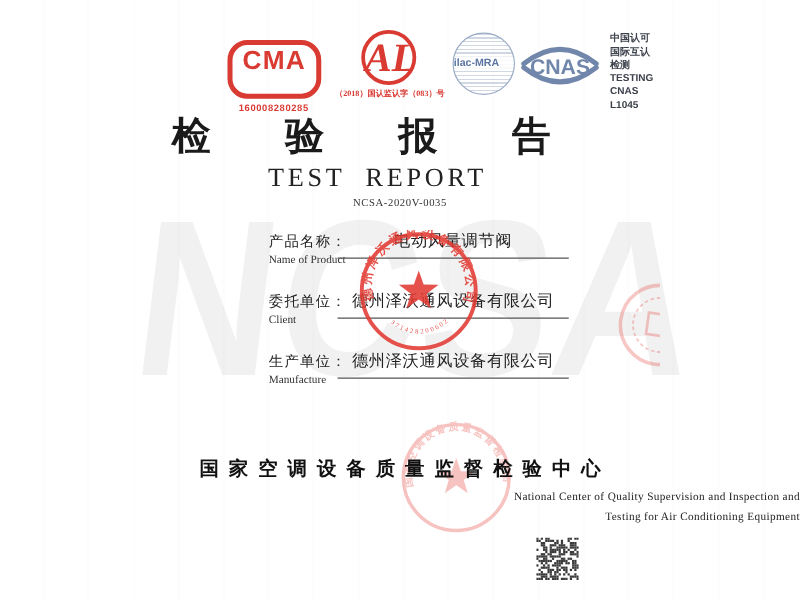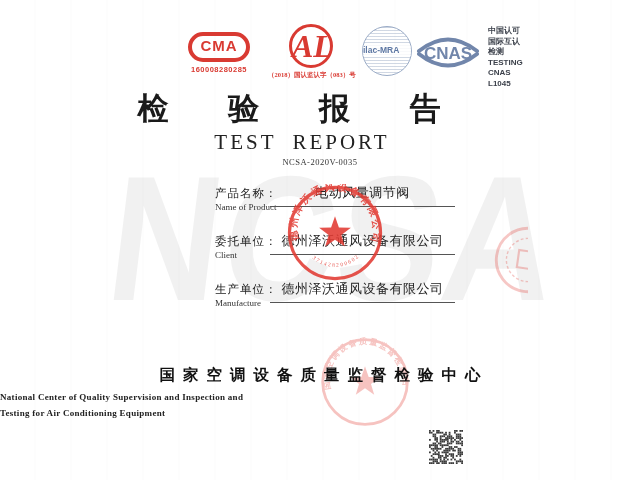--- a/index.html
+++ b/index.html
@@ -13,22 +13,22 @@
   .watermark{position:absolute;left:122px;top:150px;z-index:0;
      font-family:"Liberation Sans","DejaVu Sans",sans-serif;
      font-weight:bold;font-size:178px;line-height:1;letter-spacing:4px;
      color:rgba(90,90,90,0.085);transform:skewX(-7deg) scaleX(0.86);
      transform-origin:left top;white-space:nowrap;}
 
   
   .logoband{position:absolute;left:150px;top:24px;width:380px;height:58px;z-index:2;}
   .cma{position:absolute;left:32px;top:8px;width:74px;text-align:center;}
   .cma-box{display:inline-block;border:4px solid #d93a32;border-radius:16px;
-     padding:1px 8px 4px 8px;color:#d93a32;font-weight:bold;
-     font-family:"Liberation Sans",sans-serif;font-size:15px;letter-spacing:1px;}
+     padding:1px 8px 14px 8px;color:#d93a32;font-weight:bold;
+     font-family:"Liberation Sans",sans-serif;font-size:21px;letter-spacing:1px;}
   .cma-num{color:#d93a32;font-size:7.5px;margin-top:3px;
      font-family:"Liberation Sans",sans-serif;font-weight:bold;letter-spacing:0.5px;}
   .cal{position:absolute;left:118px;top:0px;width:86px;text-align:center;}
   .cal-circle{display:inline-block;width:38px;height:38px;border:3px solid #d93a32;
      border-radius:50%;color:#d93a32;font-weight:bold;font-style:italic;
      font-family:"Liberation Serif",serif;font-size:32px;line-height:38px;}
   .cal-cap{color:#d93a32;font-size:6.5px;margin-top:3px;white-space:nowrap;font-weight:bold;}
   .ilac{position:absolute;left:212px;top:2px;width:48px;height:48px;border-radius:50%;
      border:1px solid #9aabc6;
      background:repeating-linear-gradient(0deg,rgba(255,255,255,0) 0 2px,rgba(121,143,177,0.35) 2px 3px);
@@ -52,22 +52,22 @@
   
   .field{position:absolute;left:215px;width:245px;z-index:2;}
   .f-label-cn{font-size:11.5px;color:#222;letter-spacing:1px;}
   .f-label-en{font-size:9px;color:#333;margin-top:1px;}
   .f-value{position:absolute;left:55px;top:-2px;width:185px;text-align:center;
      font-size:13px;color:#222;border-bottom:1px solid #555;padding-bottom:4px;letter-spacing:0.5px;}
 
   
   .org-cn{position:absolute;left:0;width:640px;top:365px;text-align:center;z-index:2;
      font-size:15.5px;font-weight:bold;color:#111;letter-spacing:8px;text-indent:8px;}
-  .org-en{position:absolute;left:0;width:640px;text-align:left;z-index:2;
-     font-size:9px;font-weight:bold;color:#222;letter-spacing:0.3px;}
+  .org-en{position:absolute;left:0;width:640px;text-align:right;z-index:2;
+     font-size:9px;font-weight:normal;color:#222;letter-spacing:0.3px;}
   .org-en1{top:392px;} .org-en2{top:408px;}
 
   
   .stamp{position:absolute;z-index:3;}
   .stamp-main{left:286px;top:184px;width:98px;height:98px;opacity:0.88;}
   .stamp-faint{left:319px;top:336px;width:92px;height:92px;opacity:0.30;z-index:1;}
   .stamp-edge{left:492px;top:224px;width:36px;height:72px;overflow:hidden;opacity:0.28;z-index:1;}
   .stamp-edge svg{transform:rotate(8deg);}
 
   

